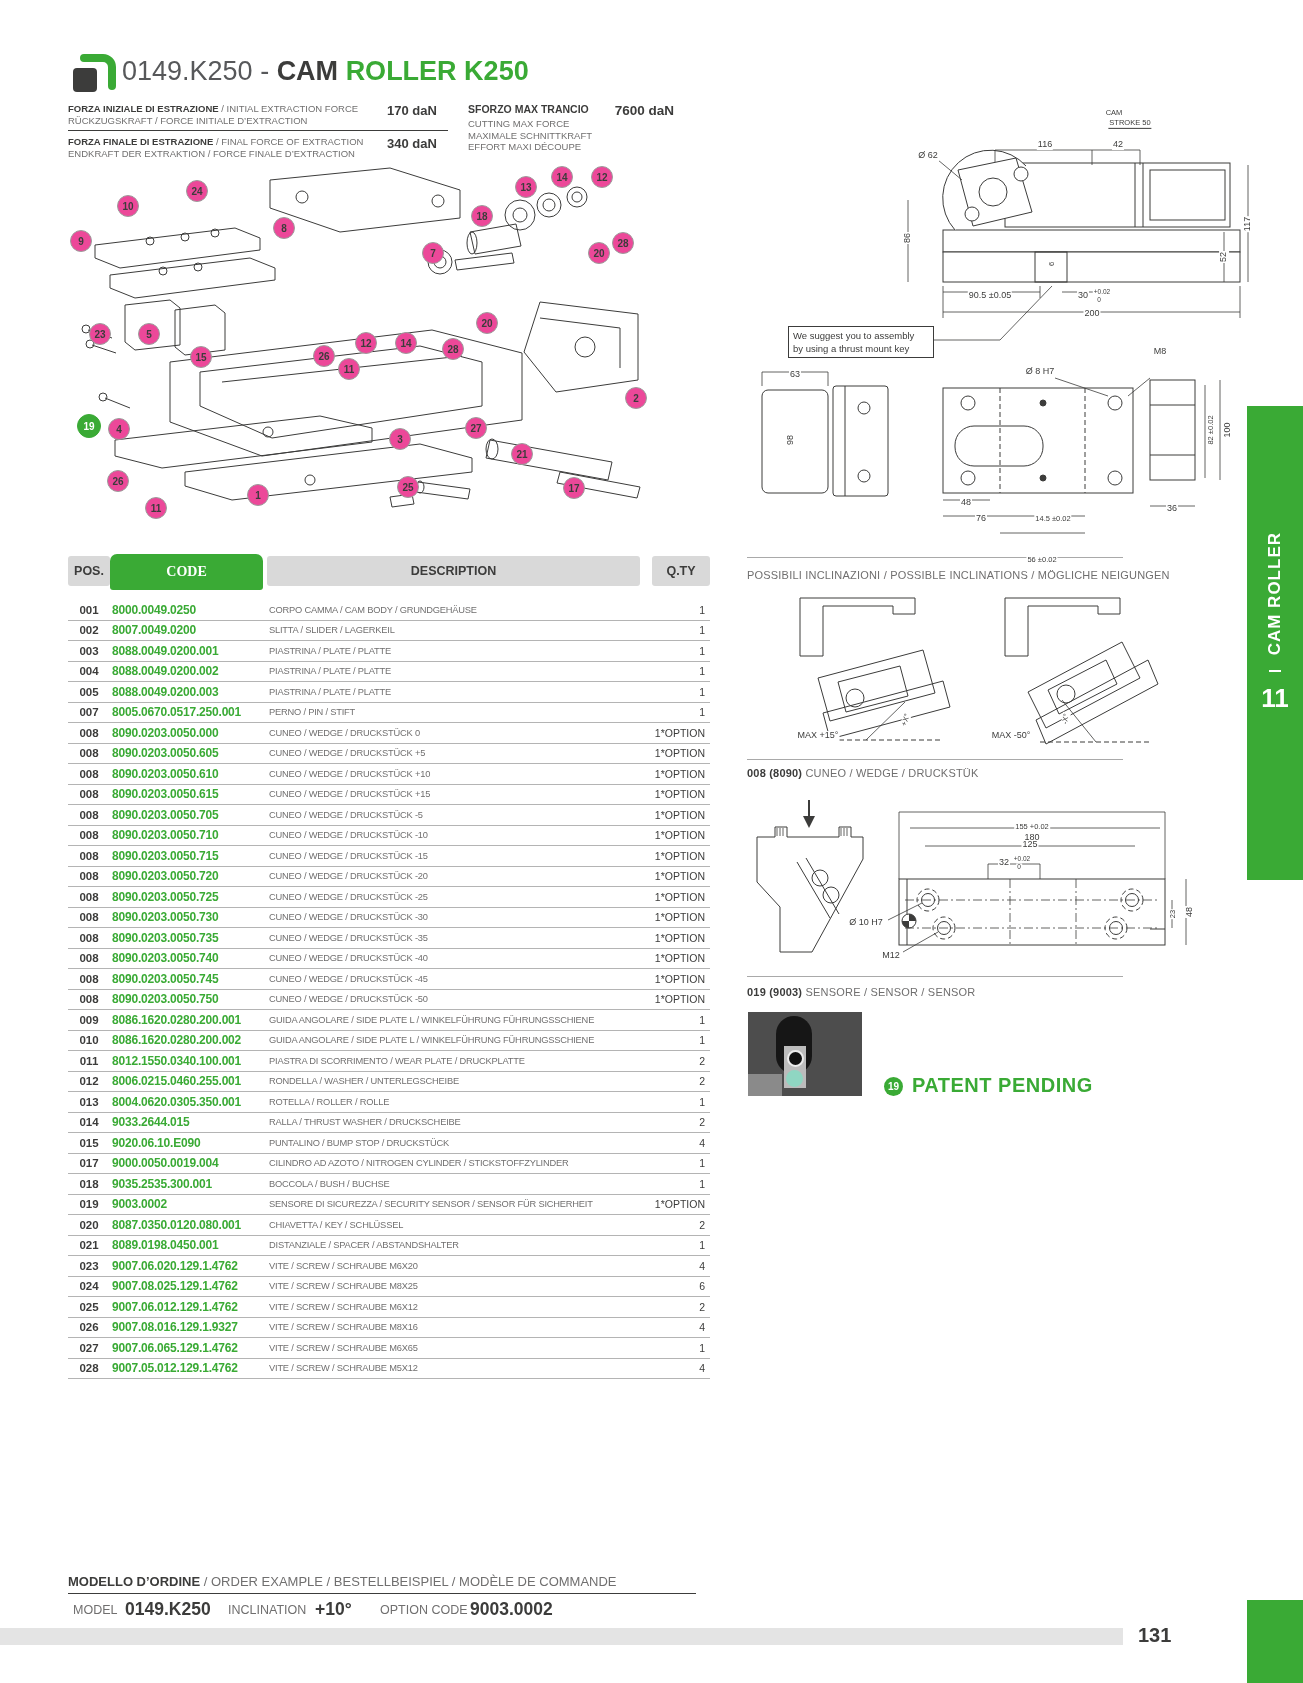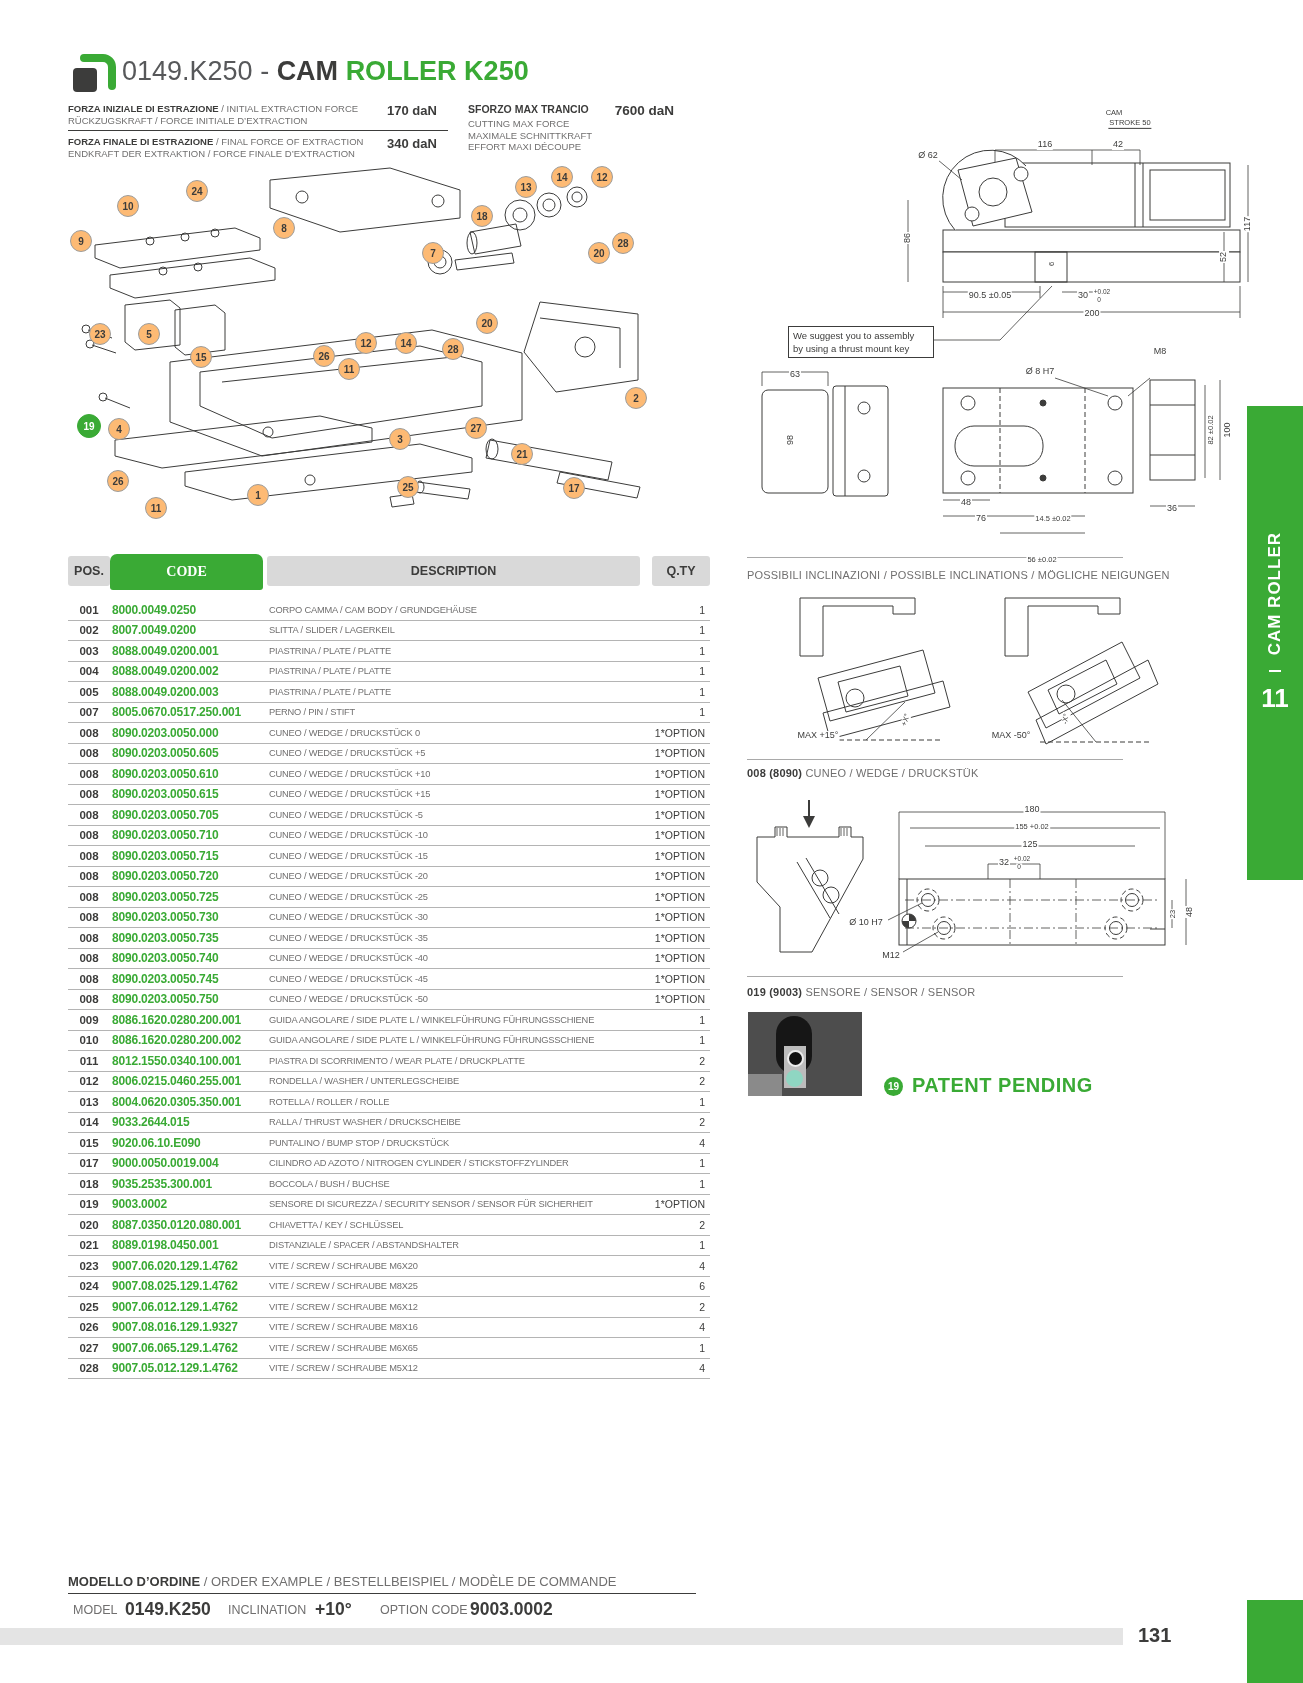--- a/index.html
+++ b/index.html
@@ -27,21 +27,21 @@
   .spec-rule{border-bottom:1.3px solid #3c3c3b;margin:4px 0 5px;}
   .specs-right{left:468px;top:103px;width:206px;}
   .sr-top{display:flex;justify-content:space-between;align-items:flex-start;}
   .srt{font-size:10.5px;font-weight:bold;color:#3c3c3b;}
   .srv{font-size:13.5px;font-weight:bold;color:#3c3c3b;}
   .sr-line{font-size:9.5px;line-height:11.5px;color:#706f6f;}
 
   
   .exploded{left:60px;top:165px;width:630px;height:370px;}
   .balloon{position:absolute;width:20px;height:20px;margin:-10px 0 0 -10px;border:1.4px solid #9d9d9c;
-           border-radius:50%;background:#fdba74;font-size:10px;font-weight:bold;color:#3c3c3b;
+           border-radius:50%;background:#ec4899;font-size:10px;font-weight:bold;color:#3c3c3b;
            display:flex;align-items:center;justify-content:center;}
   .balloon.green{background:#3aaa35;border-color:#3aaa35;color:#fff;width:22px;height:22px;}
 
   
   .dl{position:absolute;transform:translate(-50%,-50%);font-size:9px;color:#3c3c3b;
       white-space:nowrap;background:#fff;padding:0 1px;line-height:1.1;}
   .dl.xs{font-size:7.5px;}
   .dl.xxs{font-size:6.5px;}
   .dl.ul{border-bottom:1px solid #3c3c3b;padding-bottom:1px;}
 
@@ -731,21 +731,21 @@
       <span class="dl " style="left: 981px; top: 519px;">76</span>
       <span class="dl xs" style="left: 1053px; top: 519px;">14.5 ±0.02</span>
       <span class="dl " style="left: 1172px; top: 509px;">36</span>
       <span class="dl xs" style="left: 1042px; top: 560px;">56 ±0.02</span>
       <span class="dl xs" style="left: 1211px; top: 430px; transform: translate(-50%, -50%) rotate(-90deg);">82 ±0.02</span>
       <span class="dl " style="left: 1228px; top: 430px; transform: translate(-50%, -50%) rotate(-90deg);">100</span>
       <span class="dl " style="left: 818px; top: 736px;">MAX +15°</span>
       <span class="dl xs" style="left: 906px; top: 720px; transform: translate(-50%, -50%) rotate(-72deg);">+X°</span>
       <span class="dl " style="left: 1011px; top: 736px;">MAX -50°</span>
       <span class="dl xs" style="left: 1066px; top: 719px; transform: translate(-50%, -50%) rotate(-80deg);">-X°</span>
-      <span class="dl " style="left: 1032px; top: 810px;">180</span>
+      <span class="dl " style="left: 1032px; top: 838px;">180</span>
       <span class="dl xs" style="left: 1032px; top: 827px;">155 +0.02</span>
       <span class="dl " style="left: 1030px; top: 845px;">125</span>
       <span class="dl " style="left: 1004px; top: 863px;">32</span>
       <span class="dl xxs" style="left: 1022px; top: 859px;">+0.02</span>
       <span class="dl xxs" style="left: 1019px; top: 867px;">0</span>
       <span class="dl " style="left: 866px; top: 923px;">Ø 10 H7</span>
       <span class="dl " style="left: 891px; top: 956px;">M12</span>
       <span class="dl xs" style="left: 1173px; top: 914px; transform: translate(-50%, -50%) rotate(-90deg);">23</span>
       <span class="dl " style="left: 1190px; top: 912px; transform: translate(-50%, -50%) rotate(-90deg);">48</span>
     </div>

